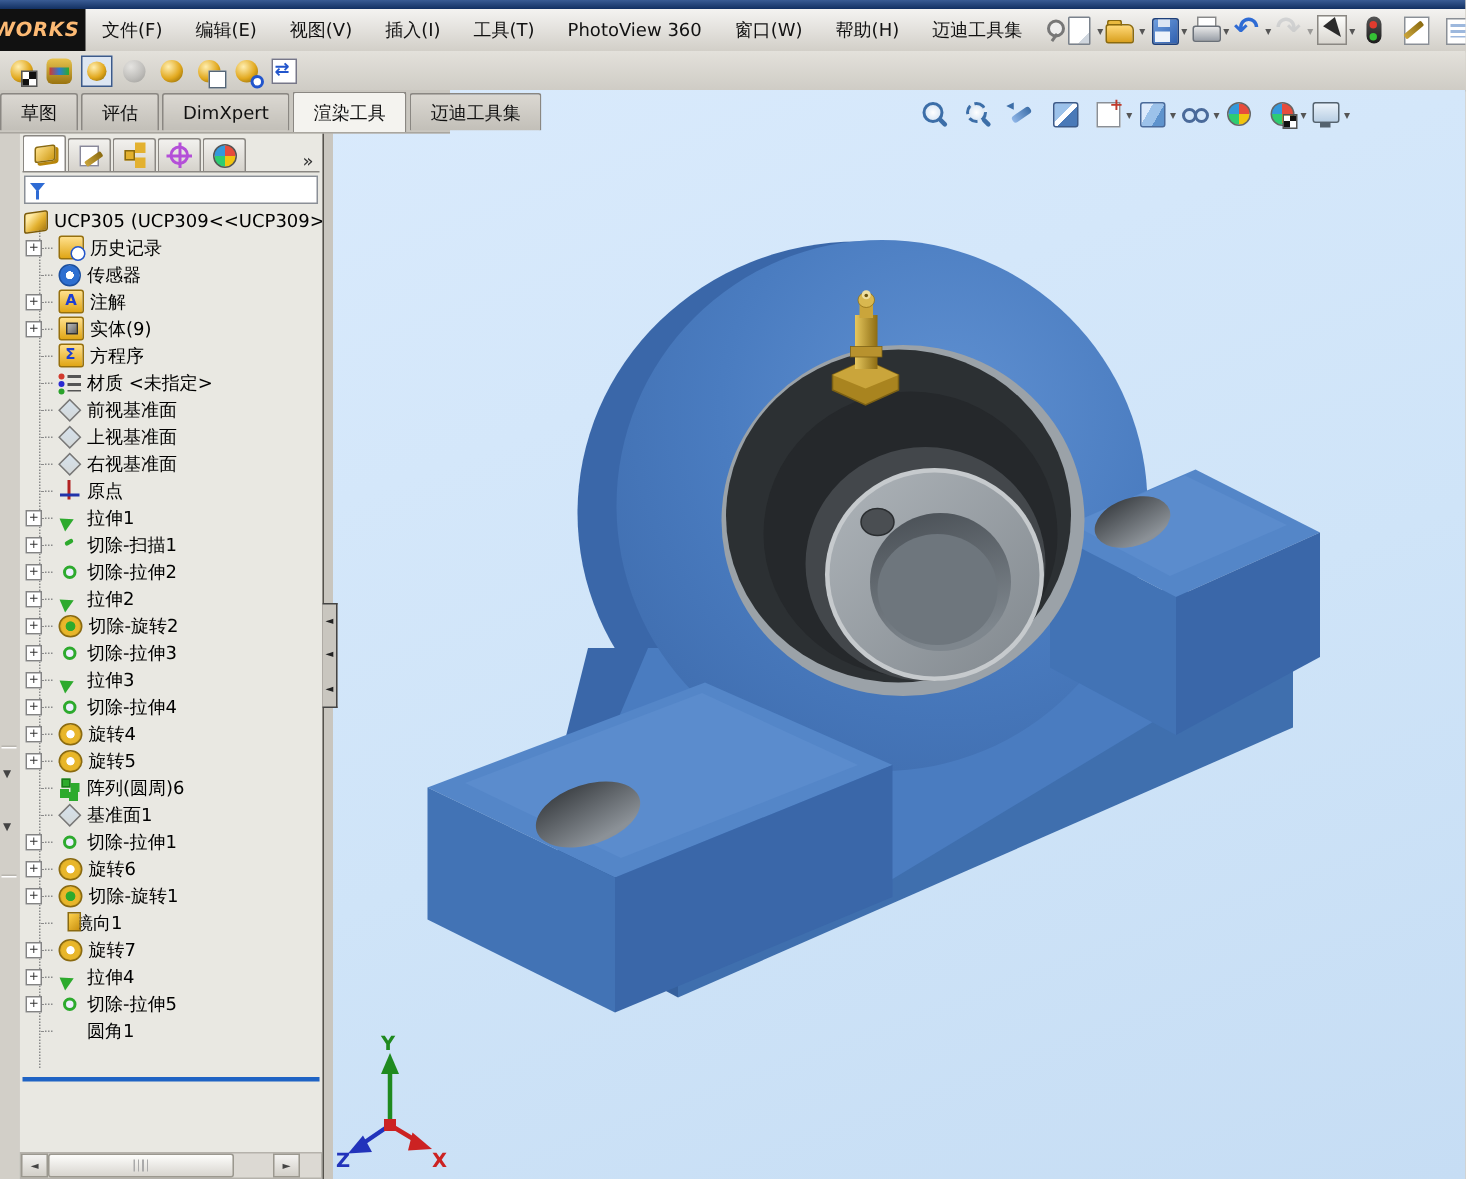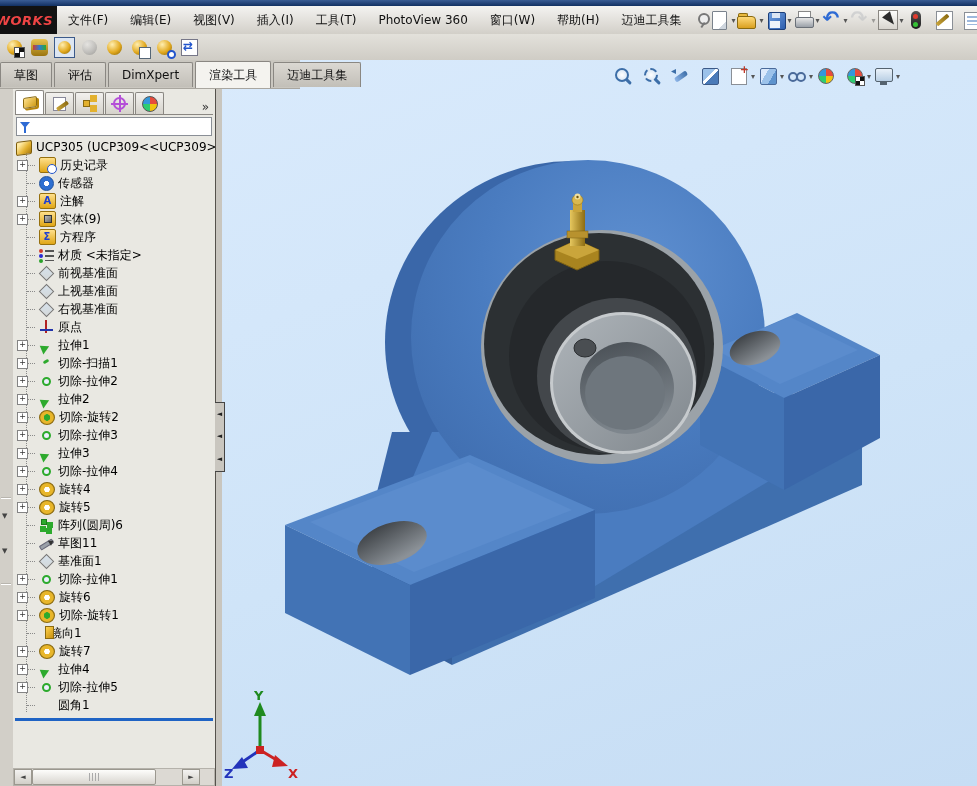--- a/index.html
+++ b/index.html
@@ -5,21 +5,21 @@
   html,body{margin:0;padding:0}
   body{width:977px;height:786px;overflow:hidden;position:relative;
        font-family:"DejaVu Sans","Liberation Sans",sans-serif;font-size:12px;
        background:#d4d0c8;-webkit-font-smoothing:antialiased}
   .abs{position:absolute}
 
   
   #titlestrip{left:0;top:0;width:977px;height:6px;background:linear-gradient(#3a5c94,#123062)}
   #menubar{left:0;top:6px;width:977px;height:28px;background:linear-gradient(#f4f3f1,#d2cfc8);
            border-bottom:1px solid #a9a69f;display:flex;align-items:center}
-  #logo{width:57px;height:28px;background:#111;color:#ef4444;display:flex;align-items:center;
+  #logo{width:57px;height:28px;background:#111;color:#fdba74;display:flex;align-items:center;
         justify-content:flex-end;padding-right:4px;box-sizing:border-box;
         font-style:italic;font-weight:bold;font-size:13px;letter-spacing:.5px}
   .menu-item{padding:0 11px;height:22px;line-height:22px;color:#111;cursor:default;white-space:nowrap}
   .pin{width:16px;height:16px;position:relative;margin:0 4px}
   .pin::before{content:"";position:absolute;left:2px;top:1px;width:8px;height:8px;border:2px solid #777;border-radius:50%;background:#eee}
   .pin::after{content:"";position:absolute;left:6px;bottom:0;width:2px;height:6px;background:#777;transform:rotate(35deg)}
   .vsep{width:1px;height:20px;background:#a9a69f;margin:0 4px}
   .tool-cell{display:flex;align-items:center;margin:0 1px}
   .dd{font-size:8px;color:#555;margin-left:2px}
 
@@ -473,25 +473,20 @@
           <span class="ti i-revolve"></span>
           <span class="tlabel">旋转5</span>
         </div>
 
         <div class="trow">
 
           <span class="ti i-pattern"></span>
           <span class="tlabel">阵列(圆周)6</span>
         </div>
 
-        <div class="trow">
-
-          <span class="ti i-sketch"></span>
-          <span class="tlabel">草图11</span>
-        </div>
 
         <div class="trow">
 
           <span class="ti i-plane"></span>
           <span class="tlabel">基准面1</span>
         </div>
 
         <div class="trow">
           <span class="exp"></span>
           <span class="ti i-cut-extrude"></span>

